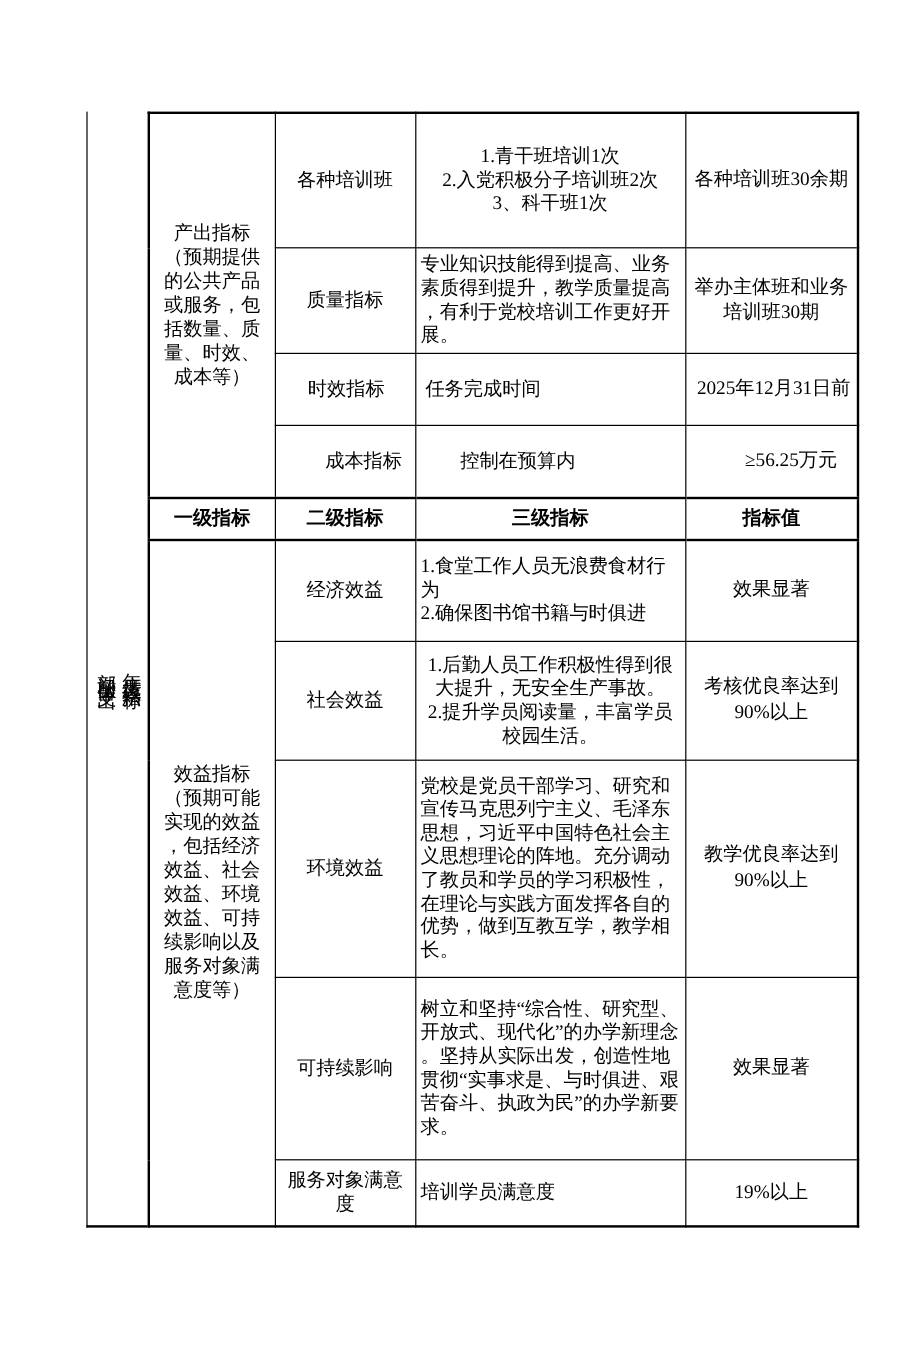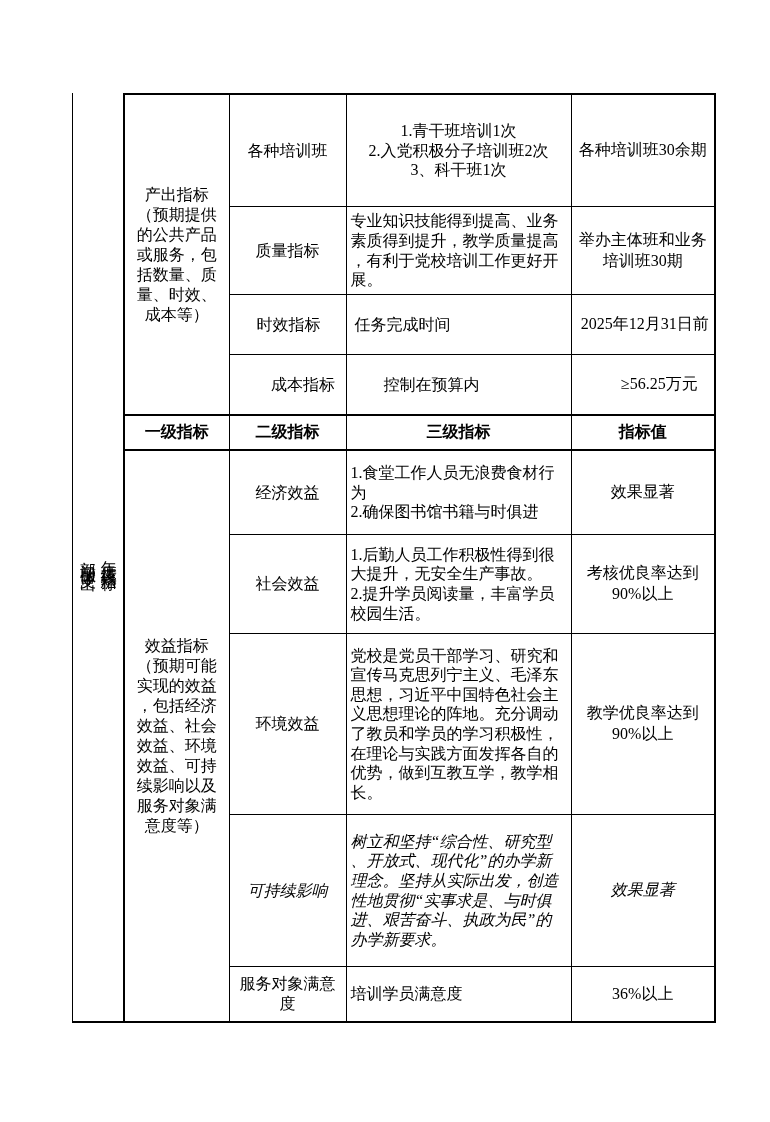--- a/index.html
+++ b/index.html
@@ -34,23 +34,23 @@
     border:1px solid #000;
     vertical-align:middle;
     overflow:hidden;
   }
   tr.h-r1 td{height:87px;}
   tr.h-r2 td{height:83px;}
   tr.h-r3 td{height:55px;padding-left:8px;}
   tr.h-r4 td{height:55px;padding-left:37px;}
   tr.h-hdr td{height:31px;}
   tr.h-r5 td{height:79px;}
-  tr.h-r6 td{height:94px;}
+  tr.h-r6 td{height:94px;text-align:center;}
   tr.h-r7 td{height:176px;}
-  tr.h-r8 td{height:147px;font-style:italic;}
+  tr.h-r8 td{height:147px;}
   tr.h-r9 td{height:50px;}
   td.lvl1{
     text-align:center;padding:8px;line-height:1.25;
     white-space:pre-line;line-break:anywhere;
   }
   td.lvl2{
     text-align:center;padding:0 6px;line-height:1.25;
   }
   td.para{
     text-align:left;padding:2px 4px;line-height:1.22;
@@ -154,19 +154,19 @@
 
       <tr class="h-r8">
         <td class="lvl2">可持续影响</td>
         <td class="para">树立和坚持“综合性、研究型、开放式、现代化”的办学新理念。坚持从实际出发，创造性地贯彻“实事求是、与时俱进、艰苦奋斗、执政为民”的办学新要求。</td>
         <td class="val">效果显著</td>
       </tr>
 
       <tr class="h-r9">
         <td class="lvl2">服务对象满意度</td>
         <td class="para">培训学员满意度</td>
-        <td class="val">36%以上</td>
+        <td class="val">19%以上</td>
       </tr>
 
     </tbody>
       </table>
   </div>
 </div>
 
 </body></html>

